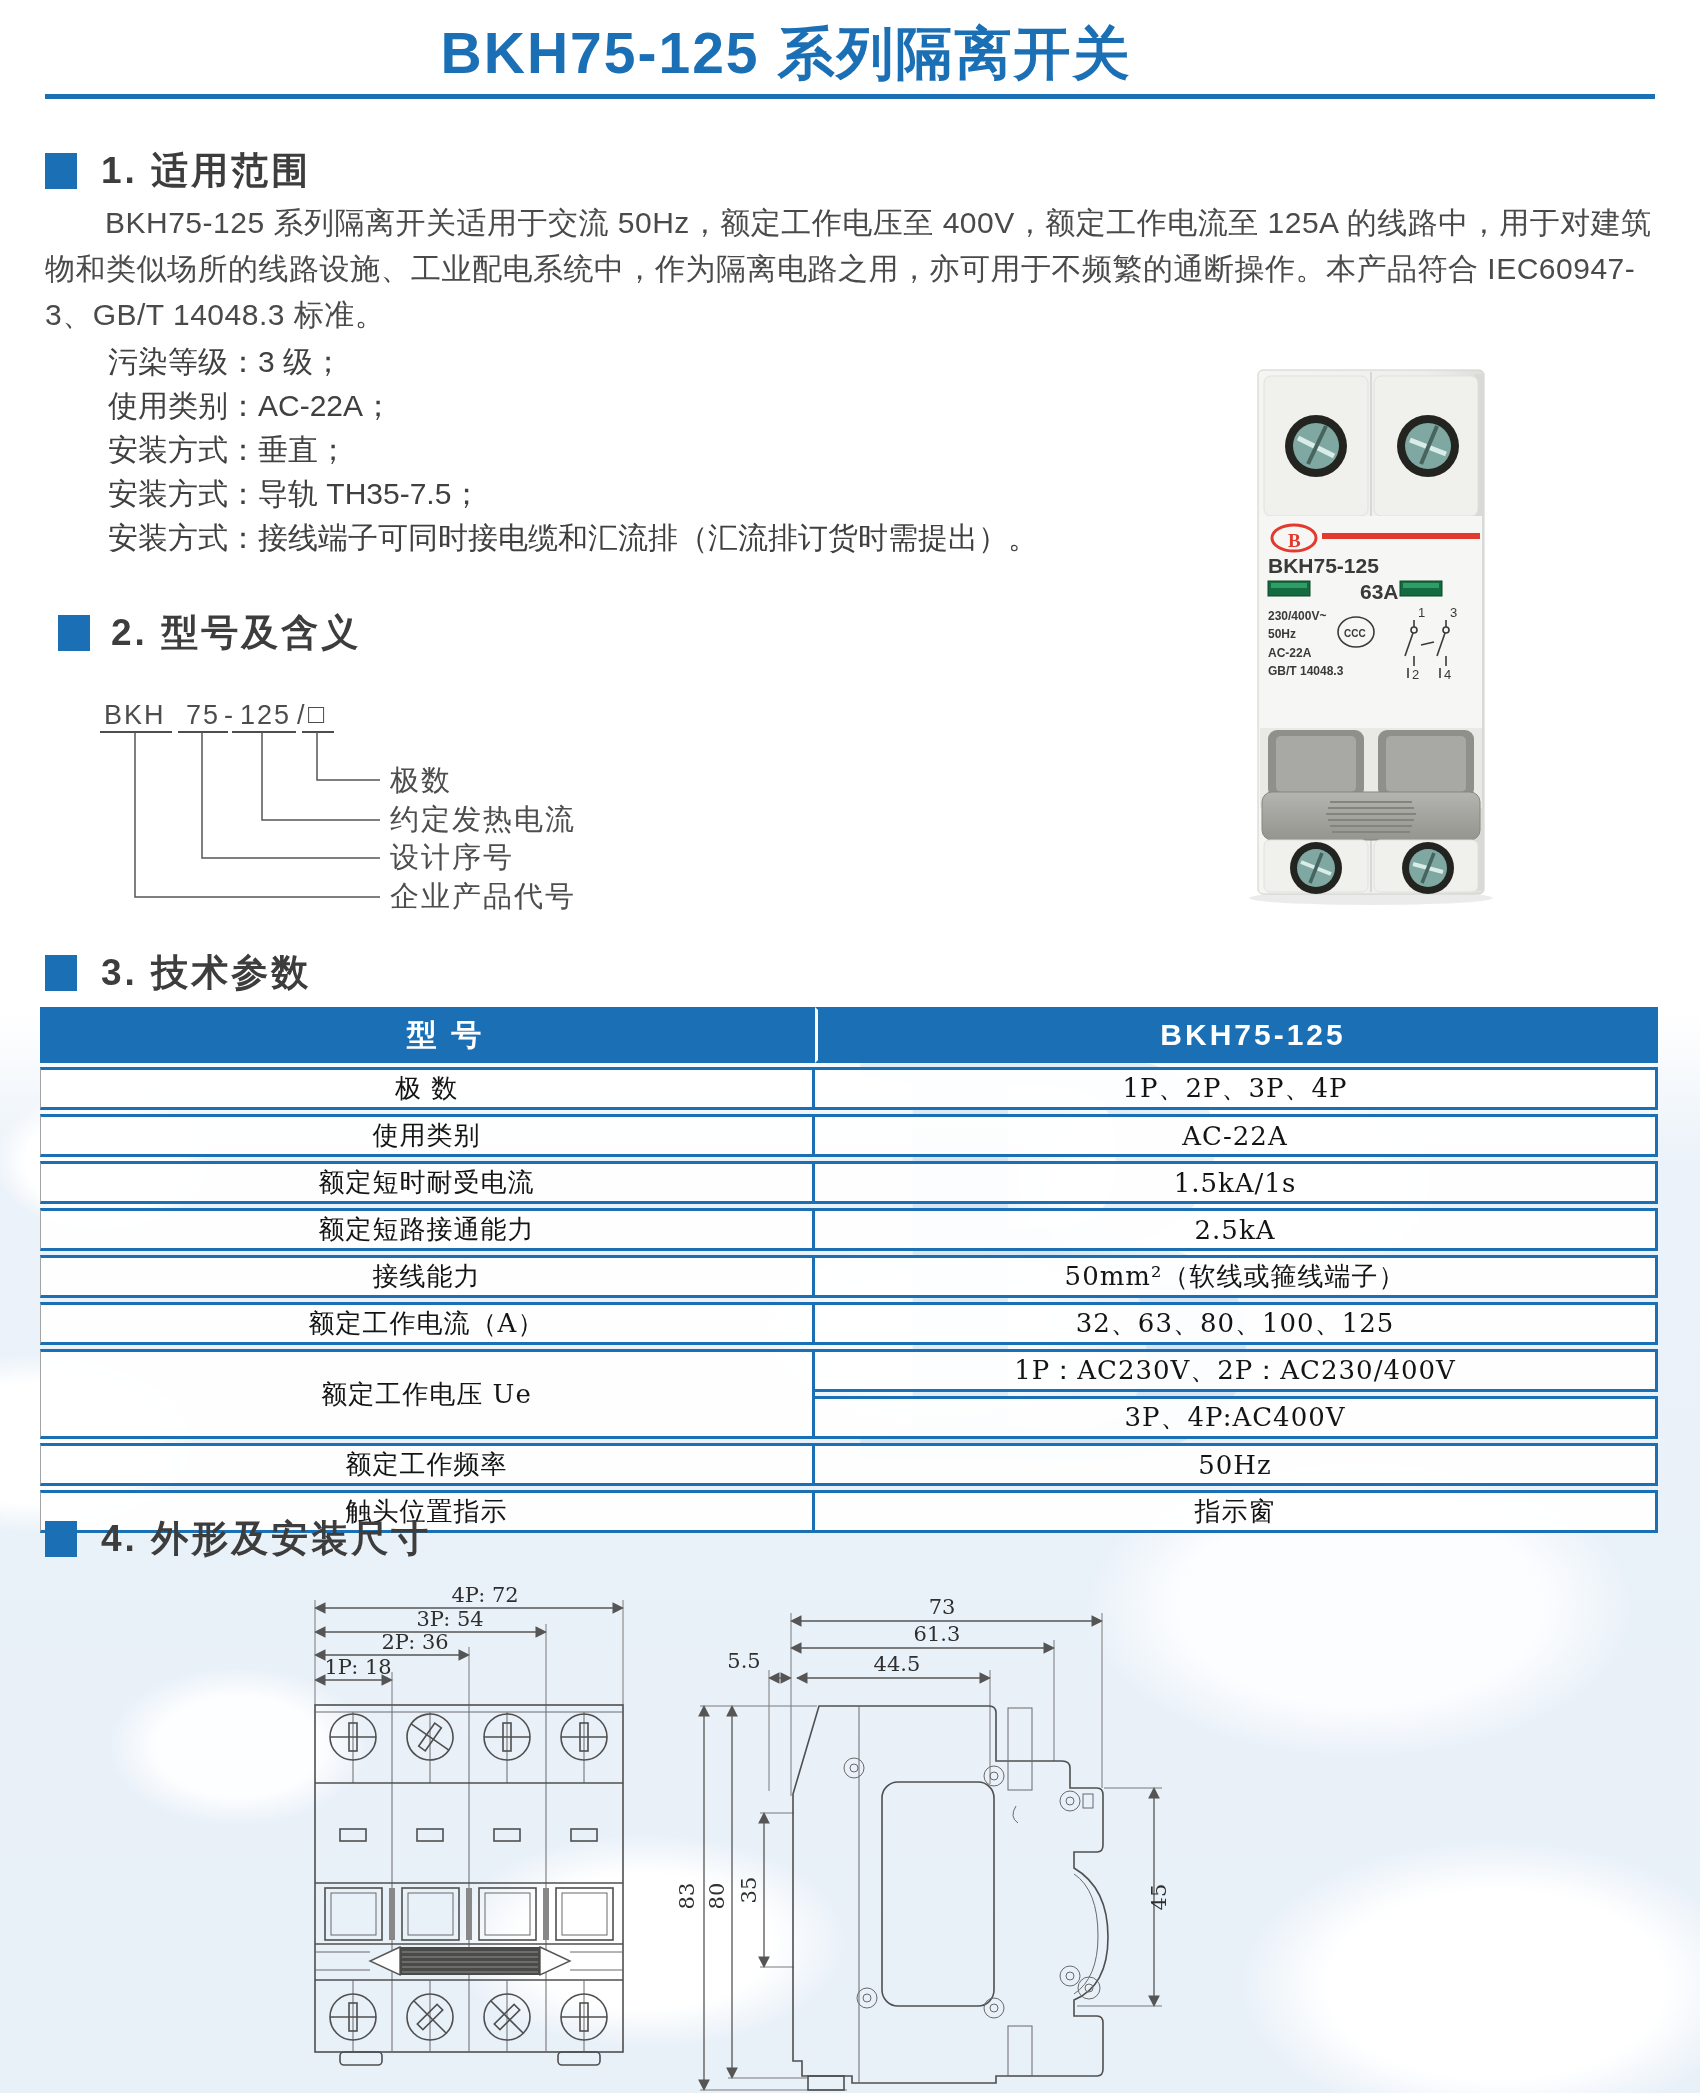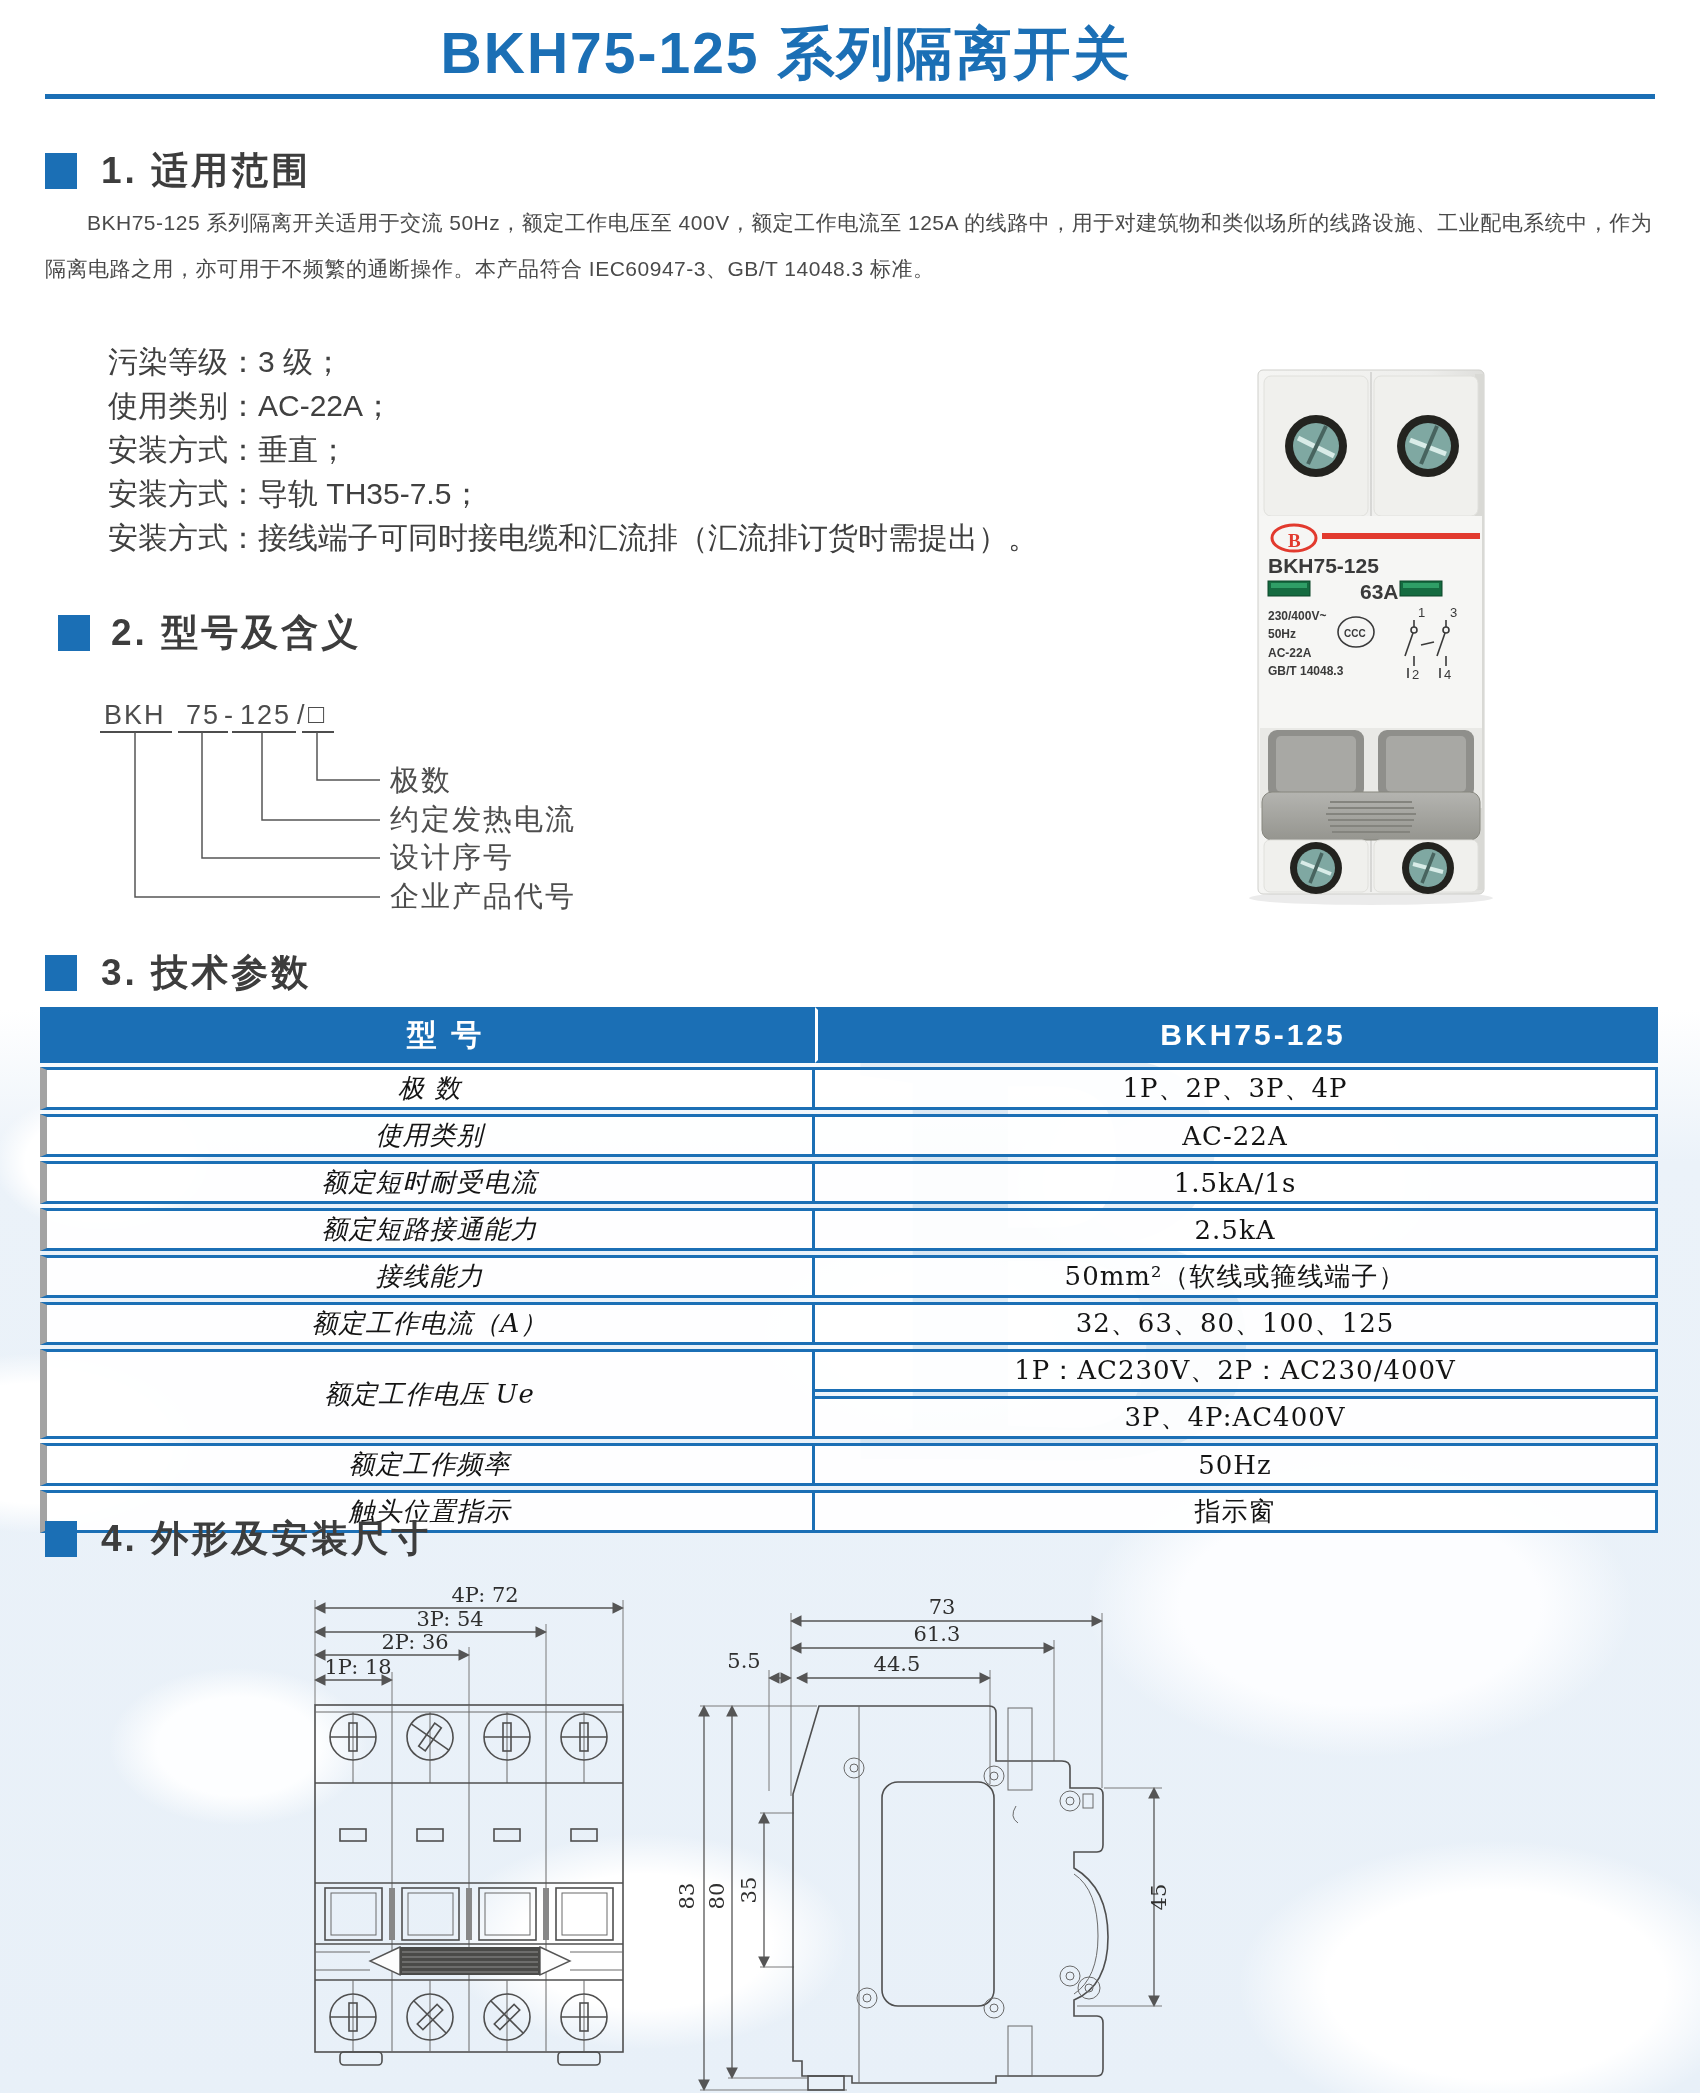--- a/index.html
+++ b/index.html
@@ -33,21 +33,21 @@
   }
   .rule{left:45px;top:94px;width:1610px;height:5px;background:#1b6fb5;z-index:2;}
   
   .sec{display:flex;align-items:center;gap:24px;z-index:2;}
   .sec .sq{width:32px;height:36px;background:#1b6fb5;flex:0 0 auto;}
   .sec .txt{font-size:37px;font-weight:bold;color:#3d3d3d;letter-spacing:3px;white-space:nowrap;}
   .sec1{left:45px;top:146px;} .sec2{left:58px;top:608px;gap:21px;}
   .sec3{left:45px;top:948px;} .sec4{left:45px;top:1514px;}
   
   .para{
-    left:45px;top:200px;width:1612px;z-index:2;font-size:21px;line-height:46px;
+    left:45px;top:200px;width:1612px;z-index:2;font-size:30px;line-height:46px;
     color:#4a4a4a;text-indent:2em;letter-spacing:0.5px;
   }
   .spec-list{left:108px;top:340px;z-index:2;font-size:30px;line-height:44px;color:#404040;}
   
   svg{display:block;}
   .dim{stroke:#555;stroke-width:1.3;fill:none;}
   .ext{stroke:#7a7a7a;stroke-width:1;fill:none;}
   .ol{stroke:#4f4f4f;stroke-width:1.6;fill:none;}
   .thin{stroke:#6a6a6a;stroke-width:1;fill:none;}
   .dimt{font-family:"DejaVu Serif","Liberation Serif",serif;font-size:21px;fill:#2f2f2f;}
@@ -63,21 +63,21 @@
     letter-spacing:3px;text-align:center;vertical-align:middle;
     border-top:3px solid #1b6fb5;border-bottom:3px solid #1b6fb5;padding-left:34px;
   }
   .ptable th.hl{width:47.9%;border-left:3px solid #1b6fb5;}
   .ptable th.hr{border-left:3px solid #ffffff;border-right:3px solid #1b6fb5;}
   .ptable td{
     height:31px;background:rgba(255,255,255,0.92);text-align:center;vertical-align:middle;
     font-family:"DejaVu Serif","Liberation Serif",serif;font-size:26px;color:#141414;
     border-top:3px solid #1b6fb5;border-bottom:3px solid #1b6fb5;letter-spacing:1px;
   }
-  .ptable td.c1{border-left:7px solid #a3a3a3;border-right:3px solid #1b6fb5;font-style:italic;}
+  .ptable td.c1{border-left:1px solid #a3a3a3;border-right:3px solid #1b6fb5;}
   .ptable td.c2{border-right:3px solid #1b6fb5;}
 </style>
 </head>
 <body>
 
 <div class="layer bg-wash"></div>
 <div class="layer wm">B</div>
 
 <div class="layer title">BKH75-125 系列隔离开关</div>
 <div class="layer rule"></div>

